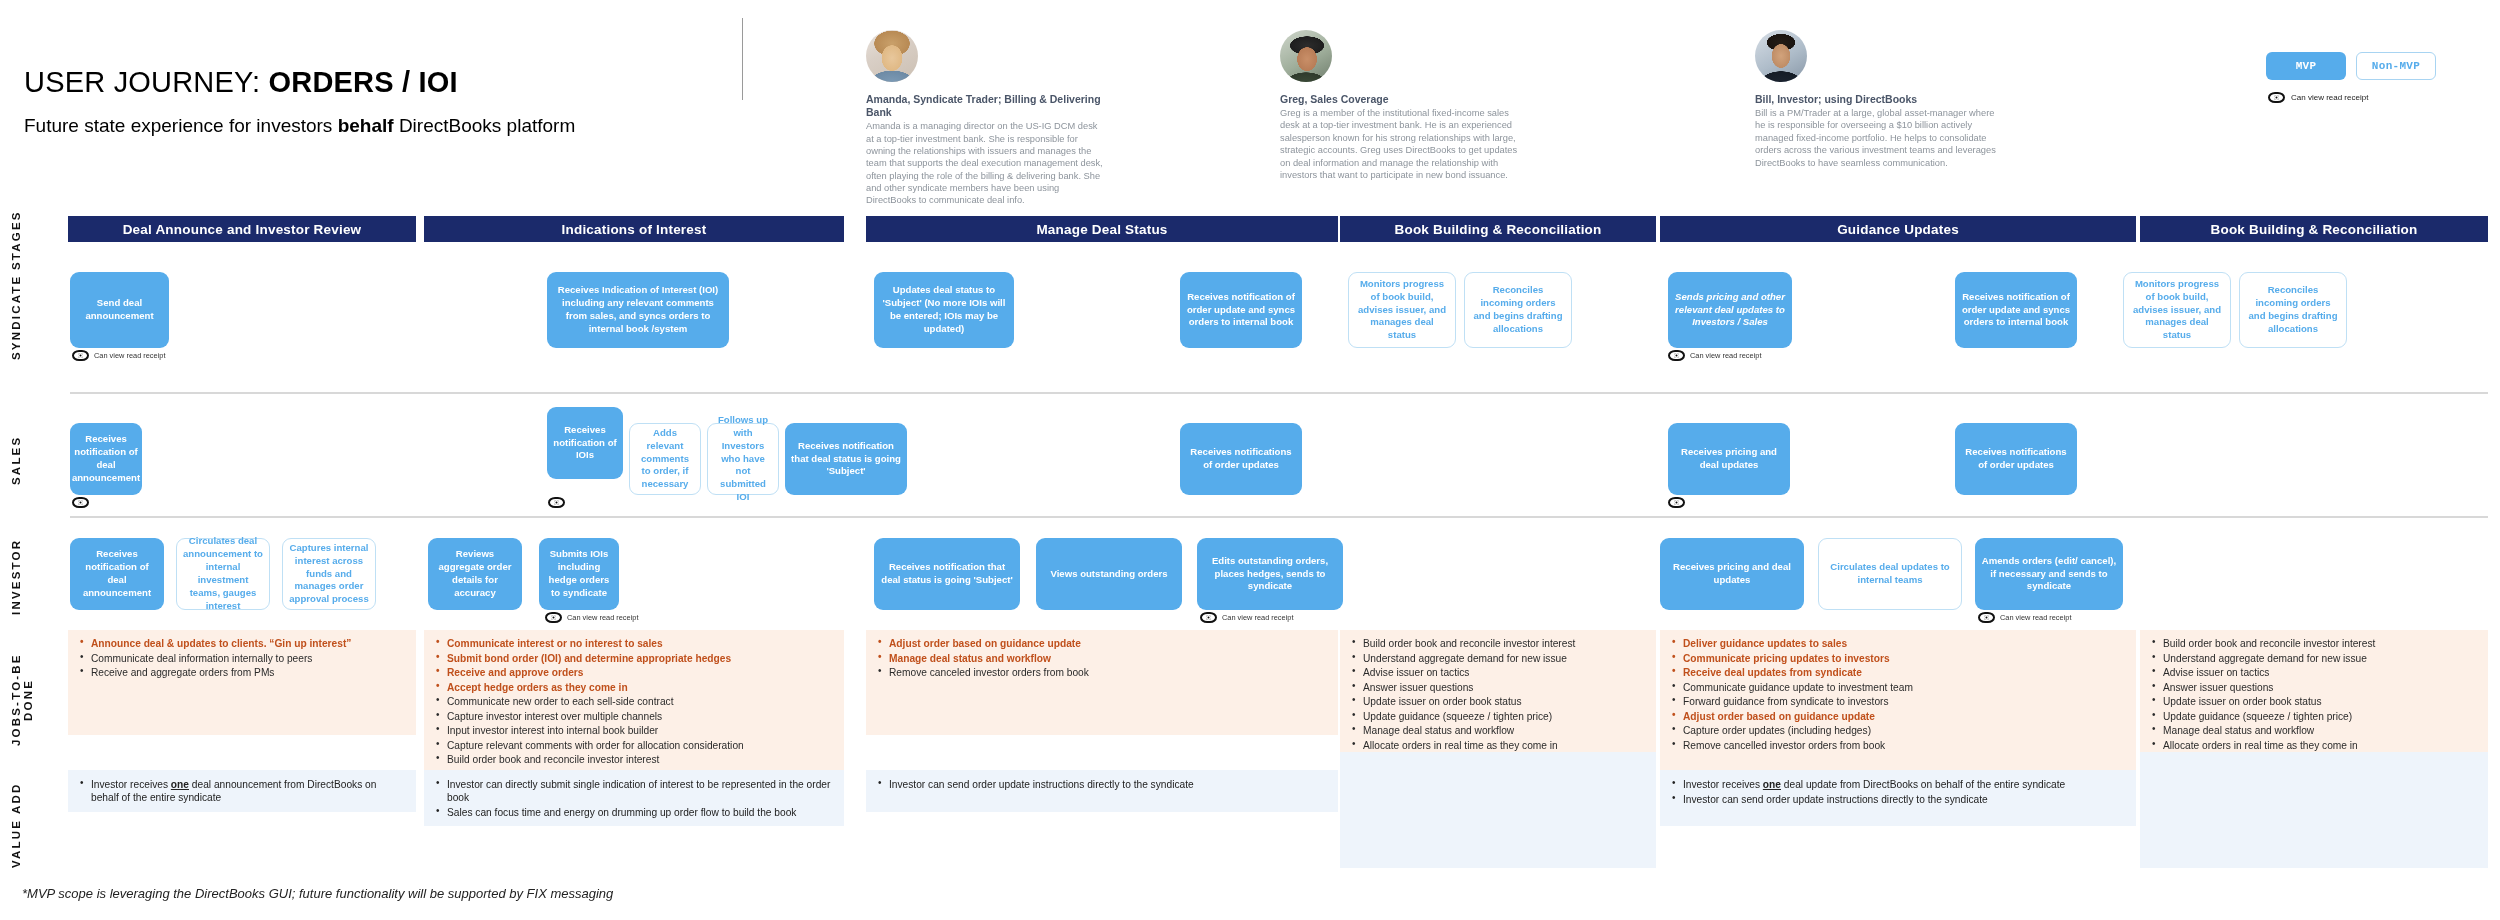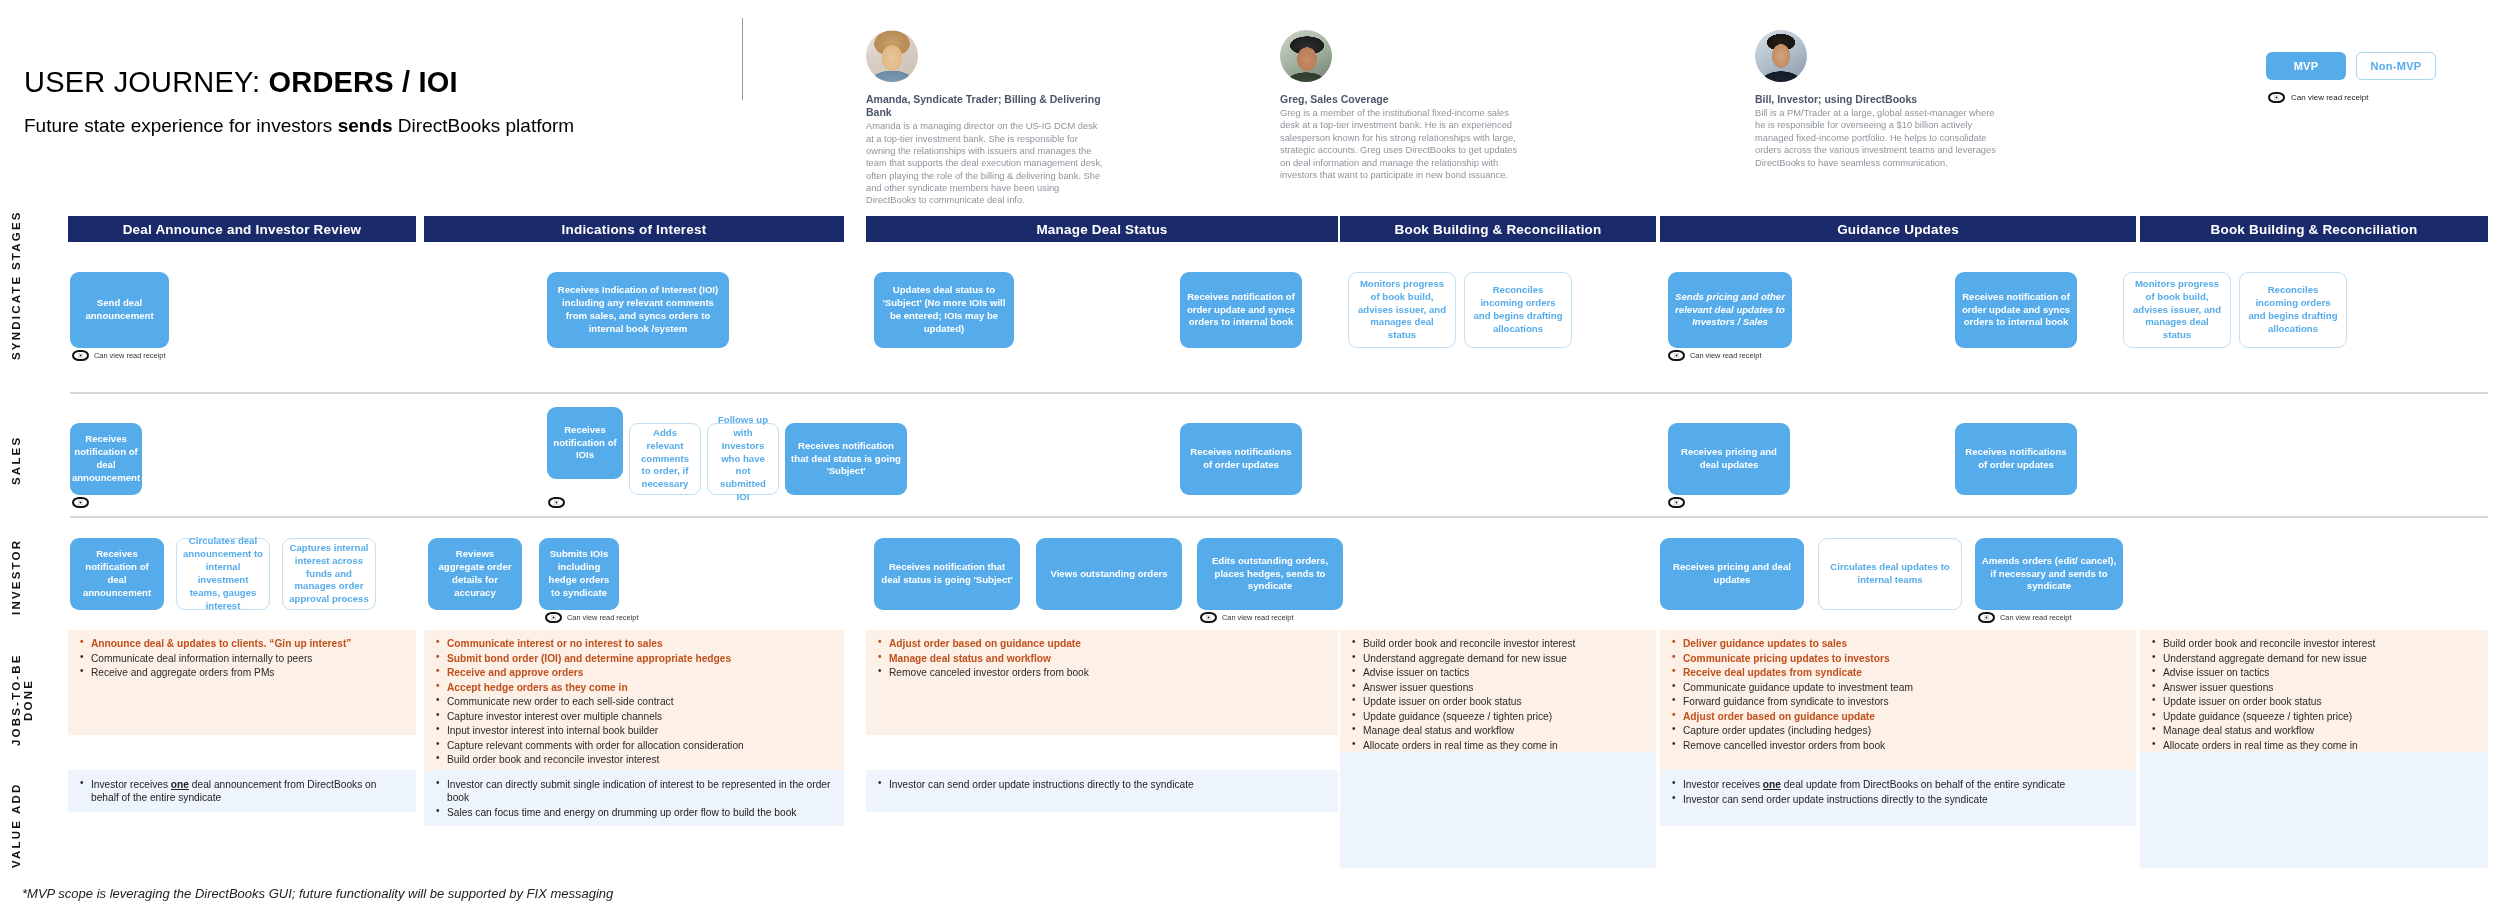--- a/index.html
+++ b/index.html
@@ -40,21 +40,21 @@
   #persona-amanda { left:866px; width:390px; }
   #persona-amanda .persona-text { width:240px; }
   #persona-greg   { left:1280px; width:400px; }
   #persona-greg   .persona-text { width:250px; }
   #persona-bill   { left:1755px; width:410px; }
   #persona-bill   .persona-text { width:250px; }
 
   #legend-top { position:absolute; right:24px; top:52px; width:210px; }
   #mvp-row { display:flex; gap:10px; justify-content:flex-start; }
   .pill { width:80px; height:28px; border-radius:6px; font-size:11px; font-weight:700; display:flex;
-          align-items:center; justify-content:center; letter-spacing:.3px; }
+          align-items:center; justify-content:center; letter-spacing:.3px;font-family:Liberation Mono, monospace; }
   .pill-filled { background:#56aceb; color:#fff; }
   .pill-outline { background:#fff; color:#56aceb; border:1.2px solid #a8d4f2; }
   #legend-eye-row { display:flex; align-items:center; gap:6px; margin-top:12px; margin-left:2px; }
   .eye { width:17px; height:11px; position:relative; flex:0 0 17px; }
   .eye::before { content:""; position:absolute; inset:0; border:2px solid #111; border-radius:50% 50% 50% 50% / 60% 60% 60% 60%; }
   .eye::after { content:""; position:absolute; left:50%; top:50%; width:5px; height:5px; margin:-2.5px 0 0 -2.5px;
                 background:#111; border-radius:50%; box-shadow:0 0 0 1.5px #fff inset; }
   .legend-text { font-size:8px; color:#222; white-space:nowrap; }
 
   
@@ -92,21 +92,21 @@
   
   #footnote { position:absolute; left:22px; top:886px; font-size:13px; font-style:italic; color:#222; }
 </style>
 </head>
 <body>
 
 <div id="header">
 
   <div id="title-block">
     <div id="title-main"><span>USER JOURNEY: </span><b>ORDERS / IOI</b></div>
-    <div id="title-sub"><span>Future state experience for investors </span><b>sends</b><span> DirectBooks platform</span></div>
+    <div id="title-sub"><span>Future state experience for investors </span><b>behalf</b><span> DirectBooks platform</span></div>
   </div>
   <div id="header-divider"></div>
 
   <div class="persona" id="persona-amanda">
     <div class="persona-photo p-amanda">
         <i></i>
       </div>
     <div class="persona-text">
       <div class="persona-name">Amanda, Syndicate Trader; Billing &amp; Delivering Bank</div>
       <div class="persona-desc">Amanda is a managing director on the US-IG DCM desk at a top-tier investment bank. She is responsible for owning the relationships with issuers and manages the team that supports the deal execution management desk, often playing the role of the billing &amp; delivering bank. She and other syndicate members have been using DirectBooks to communicate deal info.</div>

